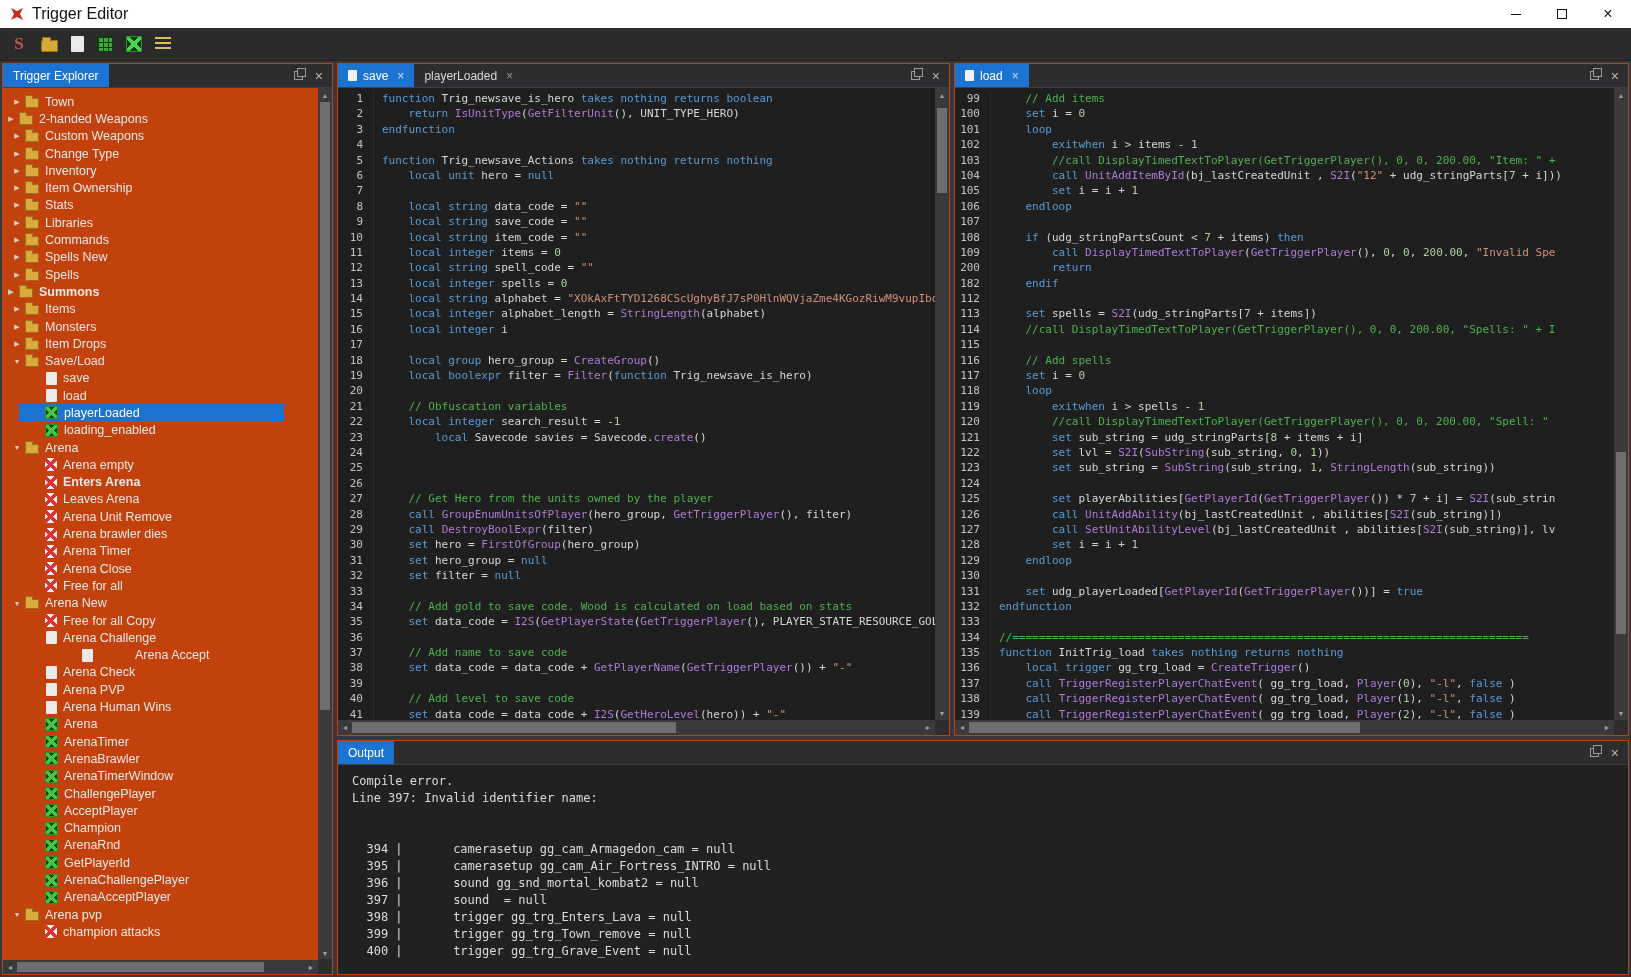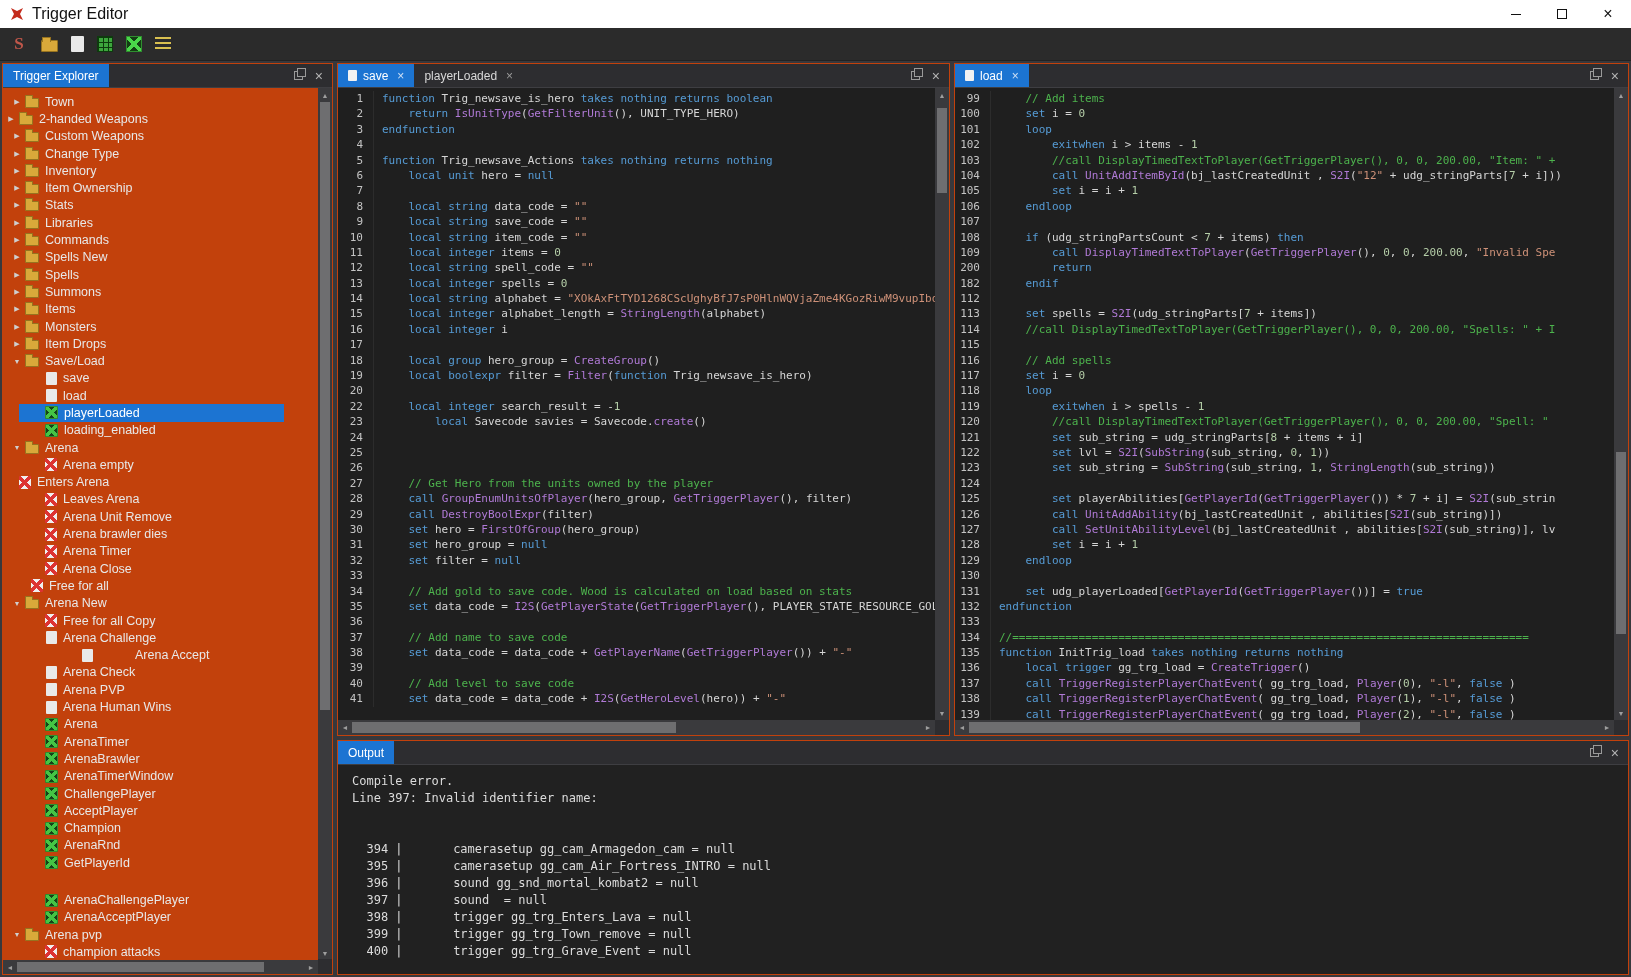--- a/index.html
+++ b/index.html
@@ -176,21 +176,21 @@
       <div class="tree-row" style="padding-left: 6px;">
         <span class="tree-arrow">▶</span>
         <span class="t-icon folder"></span>
         <span class="tree-label">Spells New</span>
       </div>
       <div class="tree-row" style="padding-left: 6px;">
         <span class="tree-arrow">▶</span>
         <span class="t-icon folder"></span>
         <span class="tree-label">Spells</span>
       </div>
-      <div class="tree-row" style="padding-left: 6px;">
+      <div class="tree-row" style=" font-weight: bold;">
         <span class="tree-arrow">▶</span>
         <span class="t-icon folder"></span>
         <span class="tree-label">Summons</span>
       </div>
       <div class="tree-row" style="padding-left: 6px;">
         <span class="tree-arrow">▶</span>
         <span class="t-icon folder"></span>
         <span class="tree-label">Items</span>
       </div>
       <div class="tree-row" style="padding-left: 6px;">
@@ -231,21 +231,21 @@
       <div class="tree-row" style="padding-left: 6px;">
         <span class="tree-arrow">▼</span>
         <span class="t-icon folder"></span>
         <span class="tree-label">Arena</span>
       </div>
       <div class="tree-row" style="padding-left: 26px;">
         <span class="tree-arrow"></span>
         <span class="t-icon disabled"></span>
         <span class="tree-label">Arena empty</span>
       </div>
-      <div class="tree-row" style="">
+      <div class="tree-row" style="padding-left: 26px; font-weight: bold;">
         <span class="tree-arrow"></span>
         <span class="t-icon disabled"></span>
         <span class="tree-label">Enters Arena</span>
       </div>
       <div class="tree-row" style="padding-left: 26px;">
         <span class="tree-arrow"></span>
         <span class="t-icon disabled"></span>
         <span class="tree-label">Leaves Arena</span>
       </div>
       <div class="tree-row" style="padding-left: 26px;">
@@ -261,21 +261,21 @@
       <div class="tree-row" style="padding-left: 26px;">
         <span class="tree-arrow"></span>
         <span class="t-icon disabled"></span>
         <span class="tree-label">Arena Timer</span>
       </div>
       <div class="tree-row" style="padding-left: 26px;">
         <span class="tree-arrow"></span>
         <span class="t-icon disabled"></span>
         <span class="tree-label">Arena Close</span>
       </div>
-      <div class="tree-row" style="padding-left: 12px;">
+      <div class="tree-row" style="padding-left: 26px;">
         <span class="tree-arrow"></span>
         <span class="t-icon disabled"></span>
         <span class="tree-label">Free for all</span>
       </div>
       <div class="tree-row" style="padding-left: 6px;">
         <span class="tree-arrow">▼</span>
         <span class="t-icon folder"></span>
         <span class="tree-label">Arena New</span>
       </div>
       <div class="tree-row" style="padding-left: 26px;">
@@ -346,21 +346,21 @@
       <div class="tree-row" style="padding-left: 26px;">
         <span class="tree-arrow"></span>
         <span class="t-icon script"></span>
         <span class="tree-label">ArenaRnd</span>
       </div>
       <div class="tree-row" style="padding-left: 26px;">
         <span class="tree-arrow"></span>
         <span class="t-icon script"></span>
         <span class="tree-label">GetPlayerId</span>
       </div>
-      <div class="tree-row" style="padding-left: 26px; margin-top: 20px;">
+      <div class="tree-row" style="padding-left: 26px;">
         <span class="tree-arrow"></span>
         <span class="t-icon script"></span>
         <span class="tree-label">ArenaChallengePlayer</span>
       </div>
       <div class="tree-row" style="padding-left: 26px;">
         <span class="tree-arrow"></span>
         <span class="t-icon script"></span>
         <span class="tree-label">ArenaAcceptPlayer</span>
       </div>
       <div class="tree-row" style="padding-left: 6px;">
@@ -423,20 +423,21 @@
       <div class="line"><span class="ln">11</span><span class="lt"><span class="tok-pl">    </span><span class="tok-kw">local integer </span><span class="tok-pl">items = </span><span class="tok-num">0</span></span></div>
       <div class="line"><span class="ln">12</span><span class="lt"><span class="tok-pl">    </span><span class="tok-kw">local string </span><span class="tok-pl">spell_code = </span><span class="tok-str">""</span></span></div>
       <div class="line"><span class="ln">13</span><span class="lt"><span class="tok-pl">    </span><span class="tok-kw">local integer </span><span class="tok-pl">spells = </span><span class="tok-num">0</span></span></div>
       <div class="line"><span class="ln">14</span><span class="lt"><span class="tok-pl">    </span><span class="tok-kw">local string </span><span class="tok-pl">alphabet = </span><span class="tok-str">"XOkAxFtTYD1268CScUghyBfJ7sP0HlnWQVjaZme4KGozRiwM9vupIbq</span></span></div>
       <div class="line"><span class="ln">15</span><span class="lt"><span class="tok-pl">    </span><span class="tok-kw">local integer </span><span class="tok-pl">alphabet_length = </span><span class="tok-fn">StringLength</span><span class="tok-pl">(alphabet)</span></span></div>
       <div class="line"><span class="ln">16</span><span class="lt"><span class="tok-pl">    </span><span class="tok-kw">local integer </span><span class="tok-pl">i</span></span></div>
       <div class="line"><span class="ln">17</span><span class="lt"> </span></div>
       <div class="line"><span class="ln">18</span><span class="lt"><span class="tok-pl">    </span><span class="tok-kw">local group </span><span class="tok-pl">hero_group = </span><span class="tok-fn">CreateGroup</span><span class="tok-pl">()</span></span></div>
       <div class="line"><span class="ln">19</span><span class="lt"><span class="tok-pl">    </span><span class="tok-kw">local boolexpr </span><span class="tok-pl">filter = </span><span class="tok-fn">Filter</span><span class="tok-pl">(</span><span class="tok-kw">function </span><span class="tok-pl">Trig_newsave_is_hero)</span></span></div>
       <div class="line"><span class="ln">20</span><span class="lt"> </span></div>
+      <div class="line"><span class="ln">21</span><span class="lt"><span class="tok-pl">    </span><span class="tok-cm">// Obfuscation variables</span></span></div>
       <div class="line"><span class="ln">22</span><span class="lt"><span class="tok-pl">    </span><span class="tok-kw">local integer </span><span class="tok-pl">search_result = -</span><span class="tok-num">1</span></span></div>
       <div class="line"><span class="ln">23</span><span class="lt"><span class="tok-pl">        </span><span class="tok-kw">local </span><span class="tok-pl">Savecode savies = Savecode.</span><span class="tok-fn">create</span><span class="tok-pl">()</span></span></div>
       <div class="line"><span class="ln">24</span><span class="lt"> </span></div>
       <div class="line"><span class="ln">25</span><span class="lt"> </span></div>
       <div class="line"><span class="ln">26</span><span class="lt"> </span></div>
       <div class="line"><span class="ln">27</span><span class="lt"><span class="tok-pl">    </span><span class="tok-cm">// Get Hero from the units owned by the player</span></span></div>
       <div class="line"><span class="ln">28</span><span class="lt"><span class="tok-pl">    </span><span class="tok-kw">call </span><span class="tok-fn">GroupEnumUnitsOfPlayer</span><span class="tok-pl">(hero_group, </span><span class="tok-fn">GetTriggerPlayer</span><span class="tok-pl">(), filter)</span></span></div>
       <div class="line"><span class="ln">29</span><span class="lt"><span class="tok-pl">    </span><span class="tok-kw">call </span><span class="tok-fn">DestroyBoolExpr</span><span class="tok-pl">(filter)</span></span></div>
       <div class="line"><span class="ln">30</span><span class="lt"><span class="tok-pl">    </span><span class="tok-kw">set </span><span class="tok-pl">hero = </span><span class="tok-fn">FirstOfGroup</span><span class="tok-pl">(hero_group)</span></span></div>
       <div class="line"><span class="ln">31</span><span class="lt"><span class="tok-pl">    </span><span class="tok-kw">set </span><span class="tok-pl">hero_group = </span><span class="tok-kw">null</span></span></div>

